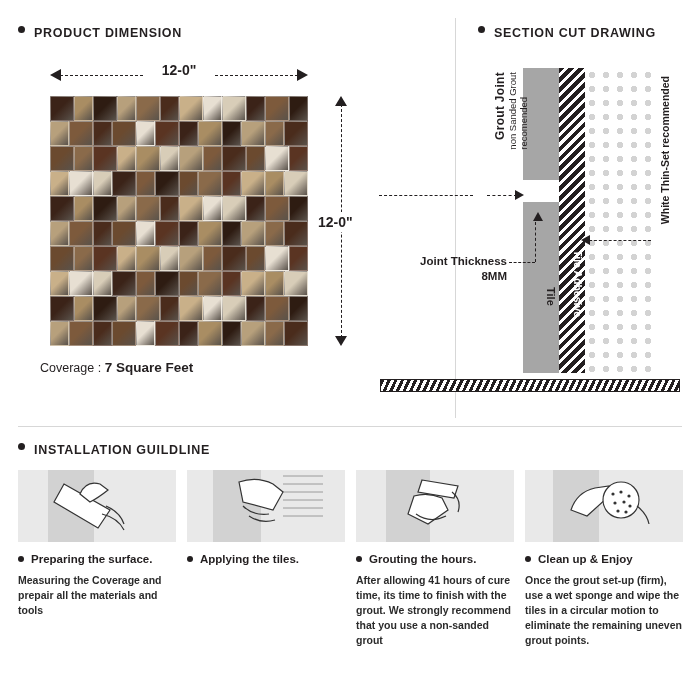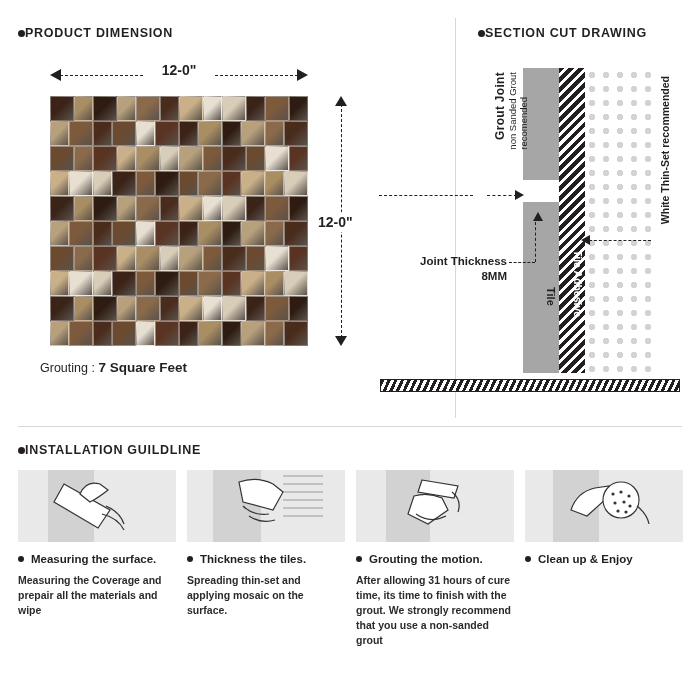--- a/index.html
+++ b/index.html
@@ -7,21 +7,21 @@
     width:700px;height:700px;
     background:#ffffff;
     font-family:"Liberation Sans",sans-serif;
     color:#231f20;
     position:relative;
     overflow:hidden;
   }
   .panel{position:absolute;}
 
   
-  .sec-head{display:flex;align-items:center;}
+  .sec-head{display:flex;align-items:flex-start;gap:9px;}
   .bullet{width:7px;height:7px;border-radius:50%;background:#231f20;display:inline-block;}
   .sec-title{font-size:12.5px;font-weight:bold;letter-spacing:.7px;}
 
   
   .vdiv{position:absolute;left:455px;top:18px;width:1px;height:400px;background:#d7d7d7;}
   .hdiv{position:absolute;left:18px;top:426px;width:664px;height:1px;background:#d7d7d7;}
 
   
   #product-dimension{left:18px;top:26px;width:420px;}
 
@@ -232,21 +232,21 @@
 </div>
 
 <div class="dim-right">
   <div class="line"></div>
   <div class="arrowT"></div>
   <div class="arrowB"></div>
 </div>
 <div class="dim-right-label">12-0"</div>
 
 <div class="coverage">
-  <span>Grouting : </span><b>7 Square Feet</b>
+  <span>Coverage : </span><b>7 Square Feet</b>
 </div>
 
 <div class="vdiv"></div>
 <div class="hdiv"></div>
 
 <div class="panel sec-head" id="section-cut">
   <span class="bullet"></span>
   <span class="sec-title">SECTION CUT DRAWING</span>
 </div>
 
@@ -295,59 +295,58 @@
       <svg width="158" height="72" viewBox="0 0 158 72">
         <rect x="30" y="0" width="46" height="72" fill="#d2d2d2"></rect>
         <path d="M46 14 L92 40 L80 58 L36 32 Z" fill="#fff" stroke="#333" stroke-width="1.2"></path>
         <path d="M84 44 q16 4 22 16" fill="none" stroke="#333" stroke-width="1.2"></path>
         <path d="M88 36 q14 6 18 18" fill="none" stroke="#333" stroke-width="1.2"></path>
         <path d="M62 24 q6 -14 20 -10 l8 6 q-10 8 -18 12 z" fill="#fff" stroke="#333" stroke-width="1.2"></path>
       </svg>
     </div>
     <div class="step-title">
         <span class="b2"></span>
-      <span>Measuring the surface.</span>
+      <span>Preparing the surface.</span>
       </div>
-    <div class="step-body">Measuring the Coverage and prepair all the materials and wipe</div>
+    <div class="step-body">Measuring the Coverage and prepair all the materials and tools</div>
   </div>
 
   <div class="step">
     <div class="thumb">
       <svg width="158" height="72" viewBox="0 0 158 72">
         <rect x="26" y="0" width="48" height="72" fill="#d2d2d2"></rect>
         <g stroke="#9a9a9a" stroke-width="1">
           <path d="M96 6 L136 6 M96 14 L136 14 M96 22 L136 22 M96 30 L136 30 M96 38 L136 38 M96 46 L136 46"></path>
         </g>
         <path d="M52 12 q18 -6 34 2 l10 8 -10 18 -30 -8 z" fill="#fff" stroke="#333" stroke-width="1.2"></path>
         <path d="M56 36 q10 10 26 8" fill="none" stroke="#333" stroke-width="1.2"></path>
         <path d="M62 46 q12 8 26 4" fill="none" stroke="#333" stroke-width="1.2"></path>
       </svg>
     </div>
     <div class="step-title">
         <span class="b2"></span>
-      <span>Thickness the tiles.</span>
+      <span>Applying the tiles.</span>
       </div>
-    <div class="step-body">Spreading thin-set and applying mosaic on the surface.</div>
   </div>
 
   <div class="step">
     <div class="thumb">
       <svg width="158" height="72" viewBox="0 0 158 72">
         <rect x="30" y="0" width="44" height="72" fill="#d2d2d2"></rect>
         <path d="M66 10 L102 16 L98 28 L62 22 Z" fill="#fff" stroke="#333" stroke-width="1.2"></path>
         <path d="M58 26 q14 -4 28 2 l6 12 -20 14 -20 -10 z" fill="#fff" stroke="#333" stroke-width="1.2"></path>
         <path d="M60 44 q14 10 30 2" fill="none" stroke="#333" stroke-width="1.2"></path>
         <path d="M96 22 q10 8 6 20" fill="none" stroke="#333" stroke-width="1.2"></path>
       </svg>
     </div>
     <div class="step-title">
         <span class="b2"></span>
-      <span>Grouting the motion.</span>
+      <span>Grouting the hours.</span>
       </div>
-    <div class="step-body">After allowing 31 hours of cure time, its time to finish with the grout. We strongly recommend that you use a non-sanded grout</div>
+    <div class="step-body">After allowing 41 hours of cure time, its time to finish with the grout. We strongly recommend that you use a non-sanded grout</div>
   </div>
 
   <div class="step">
     <div class="thumb">
       <svg width="158" height="72" viewBox="0 0 158 72">
         <rect x="28" y="0" width="46" height="72" fill="#d2d2d2"></rect>
         <path d="M46 40 q6 -18 24 -22 l14 -2 -2 12 -20 18 z" fill="#fff" stroke="#333" stroke-width="1.2"></path>
         <circle cx="96" cy="30" r="18" fill="#fff" stroke="#333" stroke-width="1.2"></circle>
         <g fill="#333">
           <circle cx="88" cy="24" r="1.6"></circle>
@@ -359,15 +358,16 @@
           <circle cx="93" cy="41" r="1.6"></circle>
             <circle cx="101" cy="42" r="1.6"></circle>
         </g>
         <path d="M112 36 q10 8 12 18" fill="none" stroke="#333" stroke-width="1.2"></path>
       </svg>
     </div>
     <div class="step-title">
         <span class="b2"></span>
       <span>Clean up &amp; Enjoy</span>
       </div>
+    <div class="step-body">Once the grout set-up (firm), use a wet sponge and wipe the tiles in a circular motion to eliminate the remaining uneven grout points.</div>
   </div>
 
 </div>
 
 </body></html>

